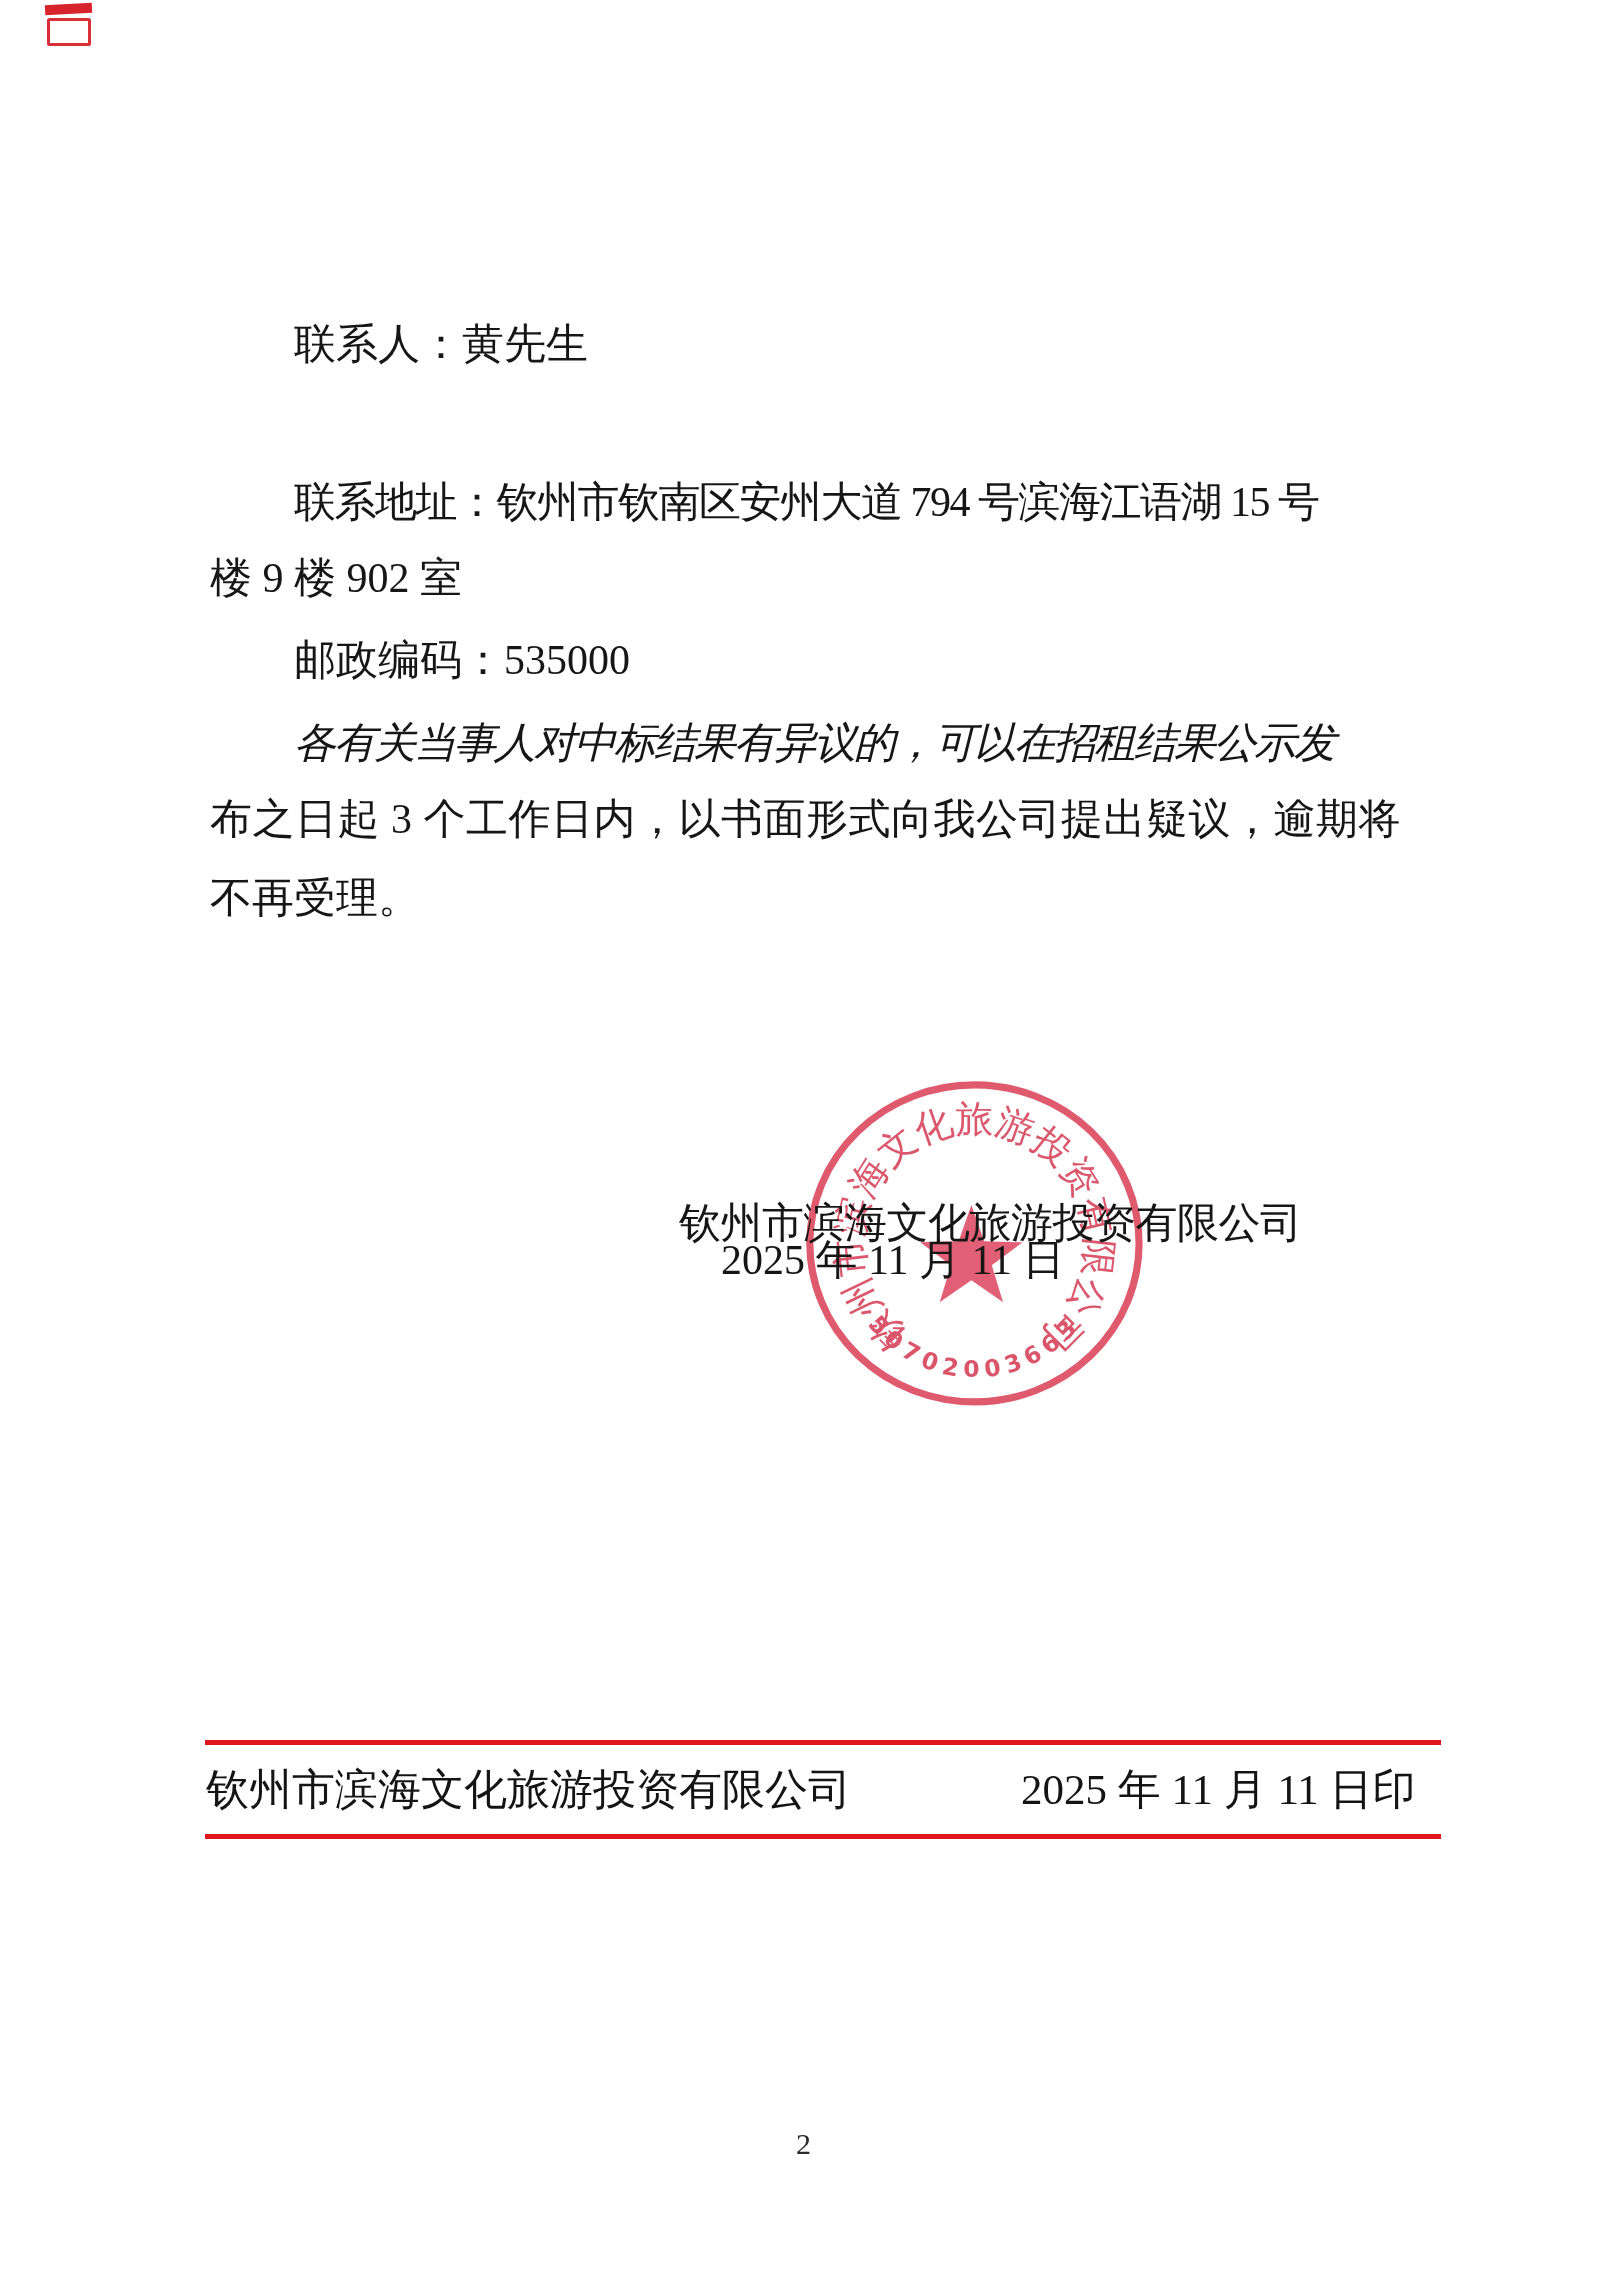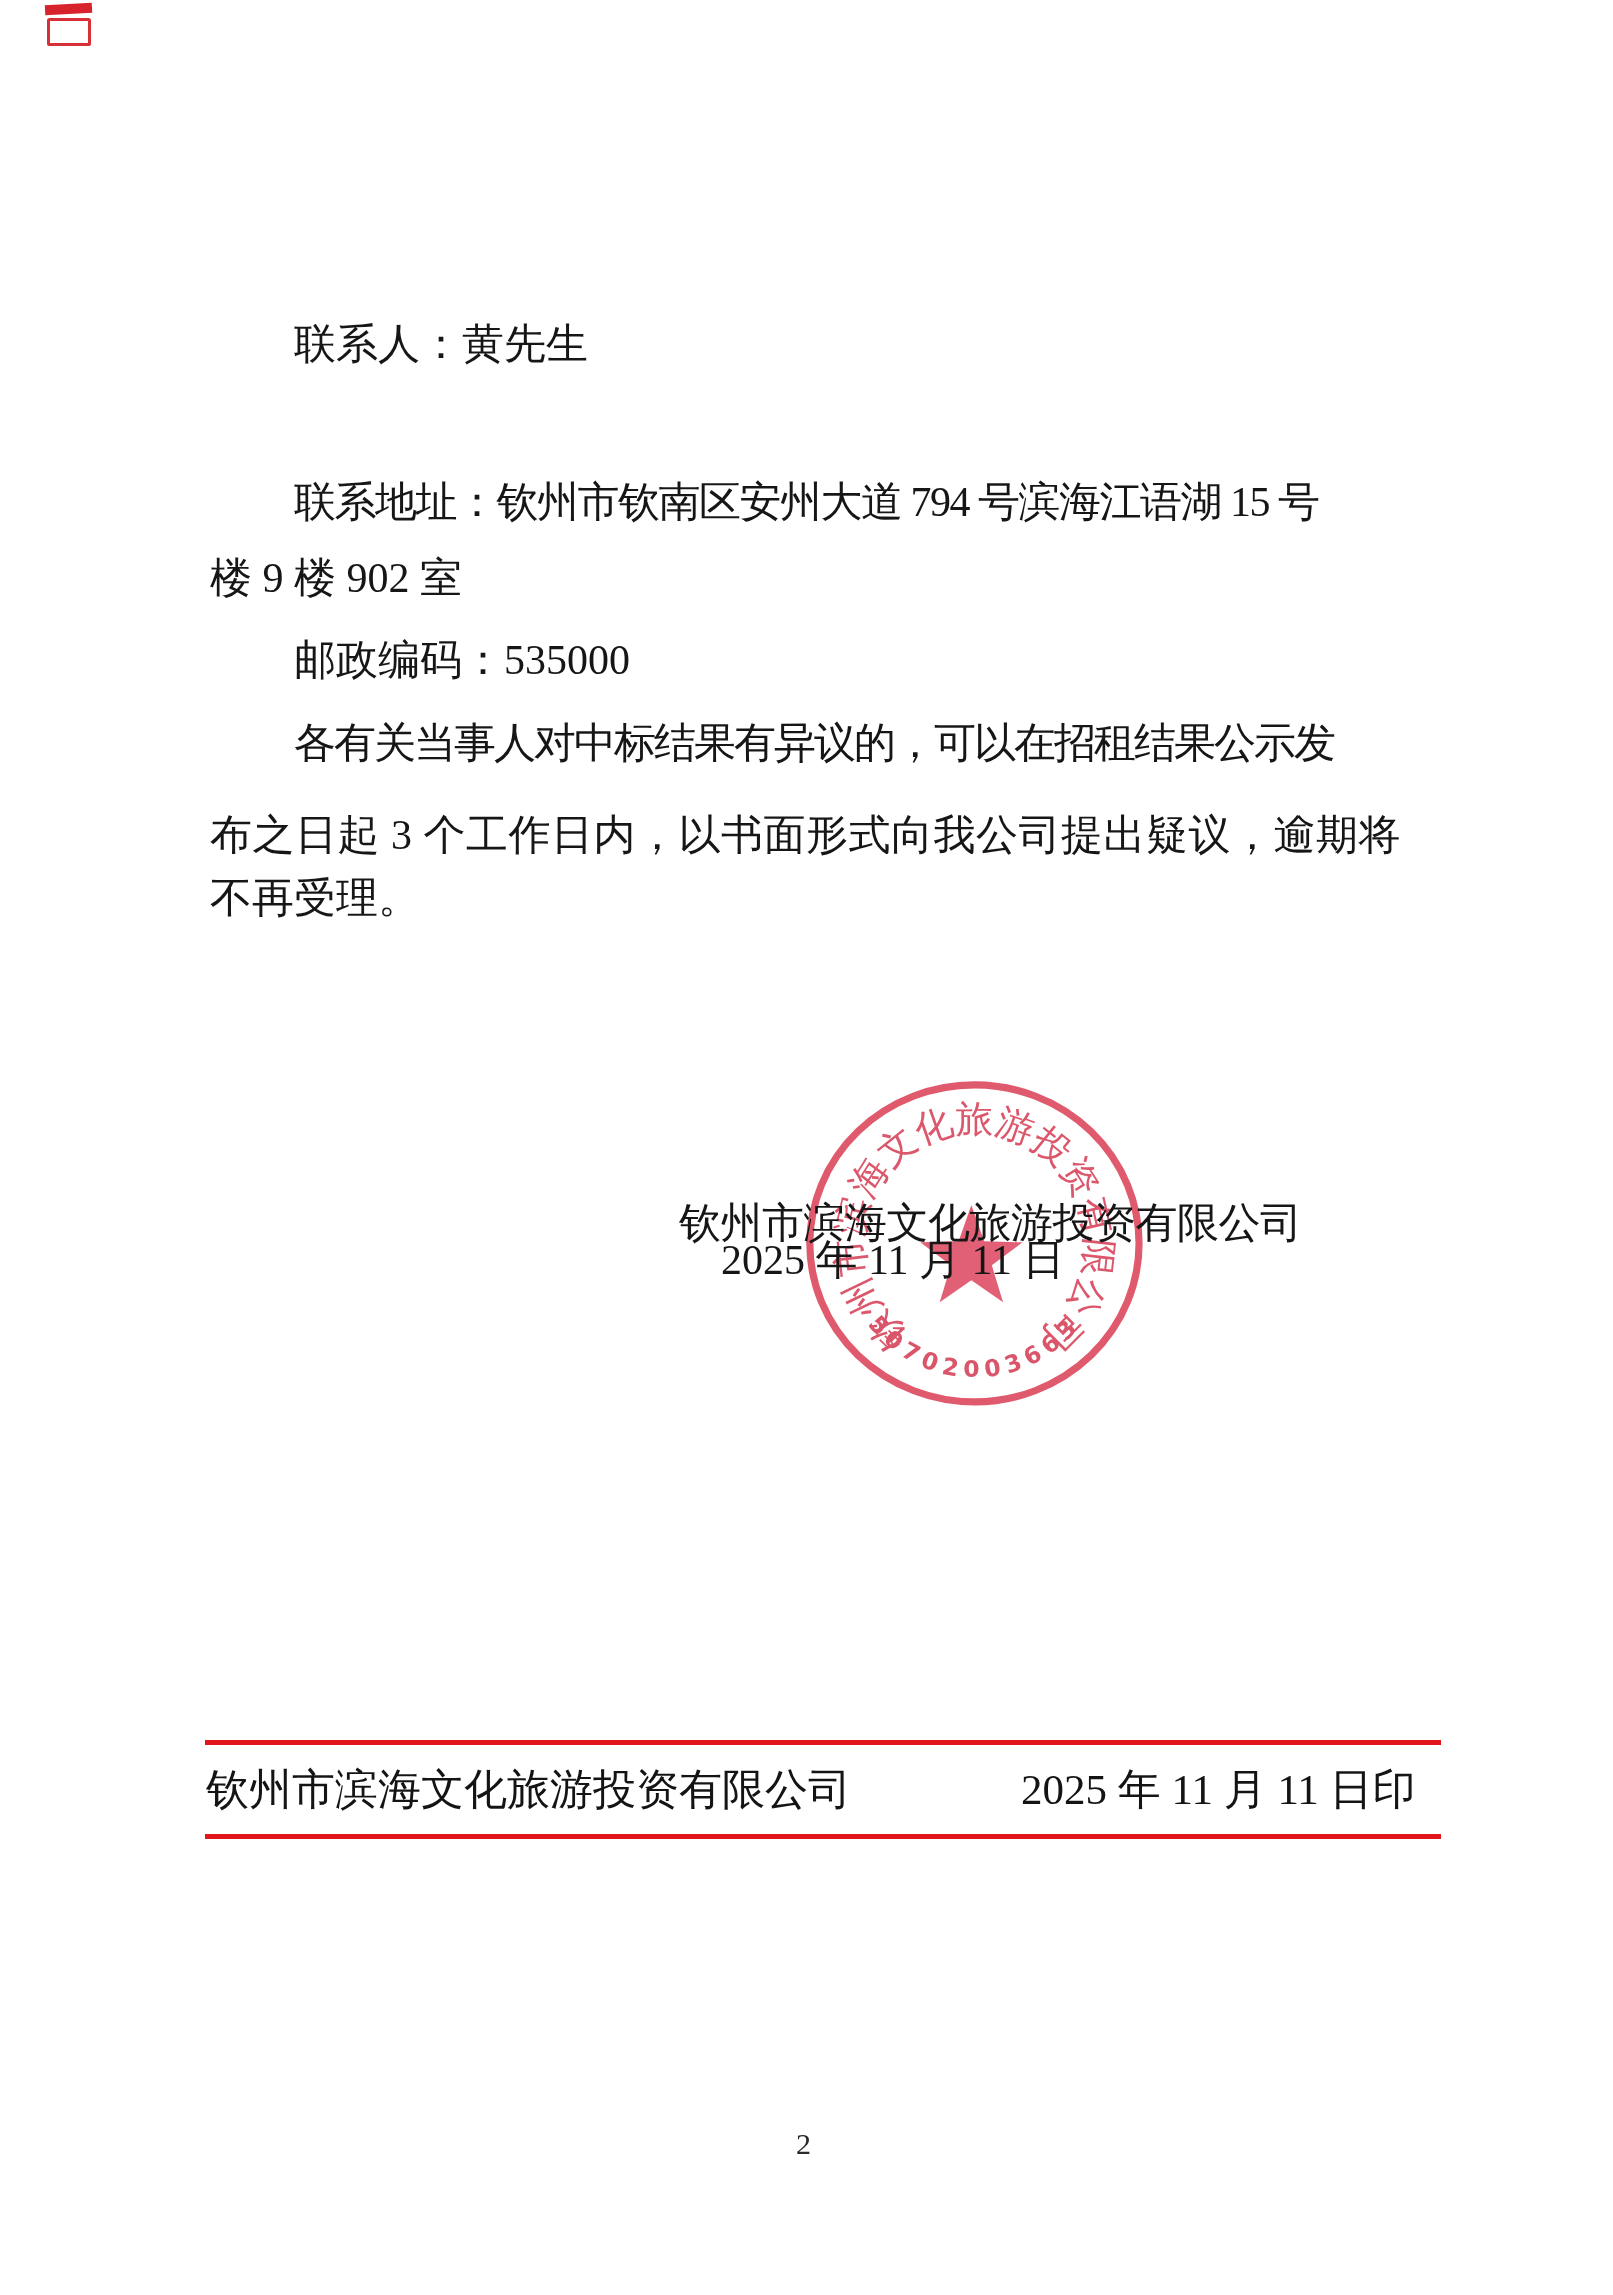--- a/index.html
+++ b/index.html
@@ -12,21 +12,21 @@
     color:#161616;
   }
   .bodyline{
     position:absolute;
     font-size:42px;
     line-height:1;
     white-space:pre;
     color:#161616;
   }
   .tight{letter-spacing:-1.5px;}
-  .vtight{letter-spacing:-2px;}
+  .vtight{letter-spacing:-2px;font-style:italic;}
   .wide{letter-spacing:0.5px;}
   .sig{letter-spacing:-0.5px;}
   .footer-line{
     position:absolute;
     font-size:43px;
     line-height:1;
     white-space:pre;
     color:#141414;
   }
   .rule{
@@ -92,21 +92,21 @@
 
 
     <div class="bodyline tight" style="left:294px;top:481px;">联系地址：钦州市钦南区安州大道 794 号滨海江语湖 15 号</div>
 
     <div class="bodyline" style="left:210px;top:557px;">楼 9 楼 902 室</div>
 
     <div class="bodyline" style="left:294px;top:639px;text-align:center;">邮政编码：535000</div>
 
     <div class="bodyline vtight" style="left:294px;top:722px;">各有关当事人对中标结果有异议的，可以在招租结果公示发</div>
 
-    <div class="bodyline wide" style="left:210px;top:798px;margin-top:16px;">布之日起 3 个工作日内，以书面形式向我公司提出疑议，逾期将</div>
+    <div class="bodyline wide" style="left:210px;top:798px;">布之日起 3 个工作日内，以书面形式向我公司提出疑议，逾期将</div>
 
     <div class="bodyline" style="left:210px;top:877px;">不再受理。</div>
 
     <div class="bodyline sig" style="left:679px;top:1202px;">钦州市滨海文化旅游投资有限公司</div>
 
     <div class="bodyline" style="left:721px;top:1239px;">2025 年 11 月 11 日</div>
 
     <div class="rule" style="top:1740px;"></div>
 
     <div class="footer-line" style="left:206px;top:1768px;">钦州市滨海文化旅游投资有限公司</div>

